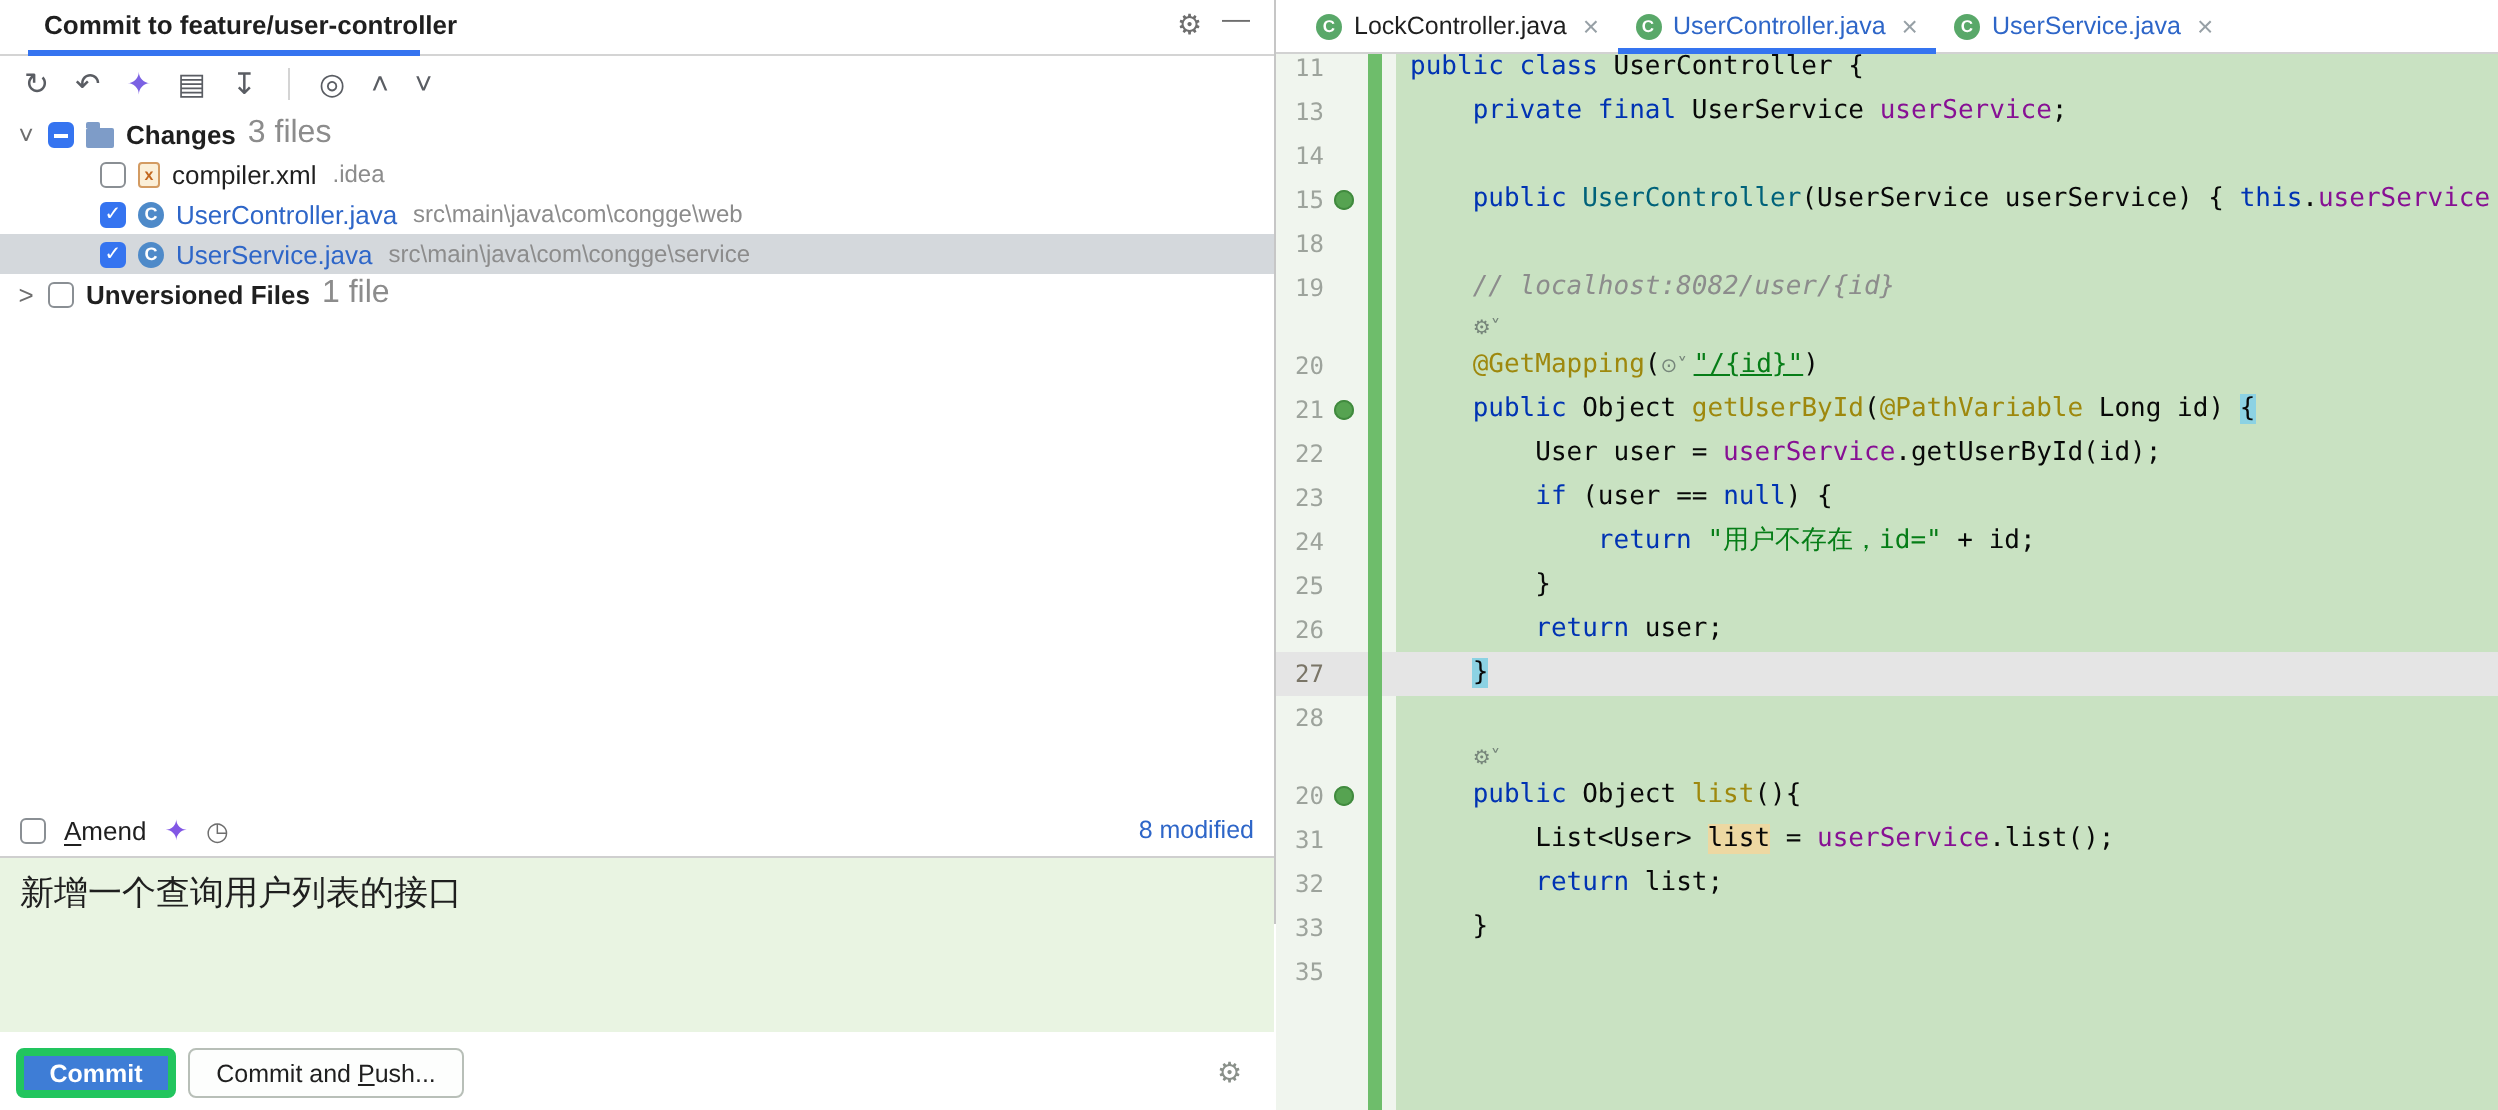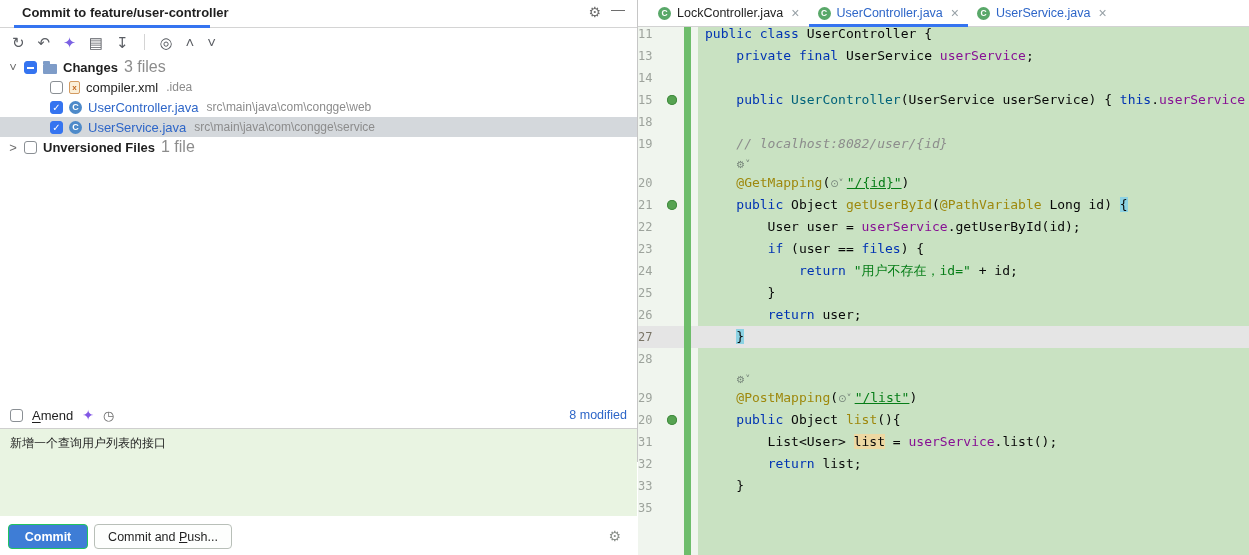--- a/index.html
+++ b/index.html
@@ -50,26 +50,26 @@
 
   .amend-row{position:absolute;top:403px;left:0;right:0;height:24px;display:flex;
              align-items:center;gap:9px;padding:0 10px;font-size:13px}
   .amend-label u{text-underline-offset:2px}
   .aicon{font-size:13px;color:#6E6E6E}
   .aicon.purple{color:#8257E5;font-size:14px}
   .modified-link{margin-left:auto;color:#2E66C8;font-size:12.5px}
 
   .msg-area{position:absolute;top:428px;left:0;right:0;height:88px;background:#E9F4E2;
             border-top:1px solid #CFCFCF;padding:6px 10px;box-sizing:border-box}
-  .msg-text{font-size:12px;color:#1F1F1F}
+  .msg-text{font-size:17px;color:#1F1F1F}
 
   .footer{position:absolute;top:516px;left:0;right:0;bottom:0;background:#EFF2EC}
   .btn{position:absolute;top:8px;height:25px;border-radius:4px;font-size:12.5px;
        font-family:"Liberation Sans",sans-serif;cursor:default}
-  .btn.primary{left:8px;width:80px;background:#3E7DD6;border:1px solid #22c55e;color:#fff;font-weight:600}
+  .btn.primary{left:8px;width:80px;background:#3E7DD6;border:4px solid #22c55e;color:#fff;font-weight:600}
   .btn.secondary{left:94px;width:138px;background:#FDFEFD;border:1px solid #B8BFB8;color:#1F1F1F}
   .ficon{position:absolute;right:16px;top:12px;color:#8A908A;font-size:14px}
 
   
   .editor{position:absolute;left:638px;top:0;right:0;height:555px;background:#fff}
   .tabbar{height:27px;display:flex;align-items:stretch;padding-left:11px;background:#fff;
           border-bottom:1px solid #D2D2D2;box-sizing:border-box}
   .tab{display:flex;align-items:center;gap:6px;padding:0 9px;position:relative;font-size:12.5px}
   .tab.active::after{content:"";position:absolute;left:0;right:0;bottom:-1px;height:3px;background:#3574F0}
   .tabicon{width:13px;height:13px;border-radius:50%;background:#59A869;color:#fff;font-size:8.5px;
@@ -79,21 +79,21 @@
   .tabclose{color:#97A0A6;font-size:14px;line-height:1;margin-left:2px}
 
   .ebody{position:absolute;top:27px;left:0;right:0;bottom:0;overflow:hidden}
   .gutter-bg{position:absolute;left:0;top:0;bottom:0;width:60px;background:#F0F5EE;z-index:0}
   .code-bg{position:absolute;left:60px;top:0;bottom:0;right:0;background:#C9E2C2;z-index:0}
   .stripebar{position:absolute;left:46px;width:7px;top:0;bottom:0;background:#6EBD6B;z-index:3}
   .rows{position:absolute;left:0;top:-4px;right:0;z-index:2}
   .crow{height:22px;line-height:22px;display:flex;white-space:pre}
   .crow.inlay{height:17px;line-height:17px}
   .crow.cur{background:#e5e5e5}
-  .ln{width:24px;flex:none;text-align:left;font-family:"DejaVu Sans Mono",monospace;
+  .ln{width:24px;flex:none;text-align:right;font-family:"DejaVu Sans Mono",monospace;
       font-size:12px;color:#9DA39C}
   .crow.cur .ln{color:#7A7567}
   .gi{width:20px;flex:none;display:flex;align-items:center;justify-content:center}
   .gdot{width:10px;height:10px;border-radius:50%;background:#56A351;box-shadow:inset 0 0 0 1px #418A3F}
   .gsp{width:16px;flex:none}
   .codetxt{padding-left:7px;flex:1;font-family:"DejaVu Sans Mono",monospace;font-size:13px}
 
   .t-kw{color:#0033B3}
   .t-def{color:#080808}
   .t-ann{color:#9E880D}
@@ -211,28 +211,27 @@
         <div class="crow"><span class="ln">11</span><span class="gi"></span><span class="gsp"></span><span class="codetxt"><span class="t-kw">public class </span><span class="t-def">UserController {</span></span></div>
         <div class="crow"><span class="ln">13</span><span class="gi"></span><span class="gsp"></span><span class="codetxt"><span class="t-def">    </span><span class="t-kw">private final </span><span class="t-def">UserService </span><span class="t-fld">userService</span><span class="t-def">;</span></span></div>
         <div class="crow"><span class="ln">14</span><span class="gi"></span><span class="gsp"></span><span class="codetxt"></span></div>
         <div class="crow"><span class="ln">15</span><span class="gi"><span class="gdot"></span></span><span class="gsp"></span><span class="codetxt"><span class="t-def">    </span><span class="t-kw">public </span><span class="t-ctor">UserController</span><span class="t-def">(UserService userService) { </span><span class="t-kw">this</span><span class="t-def">.</span><span class="t-fld">userService</span><span class="t-def"> = userService; }</span></span></div>
         <div class="crow"><span class="ln">18</span><span class="gi"></span><span class="gsp"></span><span class="codetxt"></span></div>
         <div class="crow"><span class="ln">19</span><span class="gi"></span><span class="gsp"></span><span class="codetxt"><span class="t-def">    </span><span class="t-com">// localhost:8082/user/{id}</span></span></div>
         <div class="crow inlay"><span class="ln"></span><span class="gi"></span><span class="gsp"></span><span class="codetxt"><span class="t-def">    </span><span class="t-inl">⚙˅</span></span></div>
         <div class="crow"><span class="ln">20</span><span class="gi"></span><span class="gsp"></span><span class="codetxt"><span class="t-def">    </span><span class="t-ann">@GetMapping</span><span class="t-def">(</span><span class="t-inl">⊙˅ </span><span class="t-stru">"/{id}"</span><span class="t-def">)</span></span></div>
         <div class="crow"><span class="ln">21</span><span class="gi"><span class="gdot"></span></span><span class="gsp"></span><span class="codetxt"><span class="t-def">    </span><span class="t-kw">public </span><span class="t-def">Object </span><span class="t-mth">getUserById</span><span class="t-def">(</span><span class="t-ann">@PathVariable</span><span class="t-def"> Long id) </span><span class="t-brc">{</span></span></div>
         <div class="crow"><span class="ln">22</span><span class="gi"></span><span class="gsp"></span><span class="codetxt"><span class="t-def">        User user = </span><span class="t-fld">userService</span><span class="t-def">.getUserById(id);</span></span></div>
-        <div class="crow"><span class="ln">23</span><span class="gi"></span><span class="gsp"></span><span class="codetxt"><span class="t-def">        </span><span class="t-kw">if </span><span class="t-def">(user == </span><span class="t-kw">files</span><span class="t-def">) {</span></span></div>
+        <div class="crow"><span class="ln">23</span><span class="gi"></span><span class="gsp"></span><span class="codetxt"><span class="t-def">        </span><span class="t-kw">if </span><span class="t-def">(user == </span><span class="t-kw">null</span><span class="t-def">) {</span></span></div>
         <div class="crow"><span class="ln">24</span><span class="gi"></span><span class="gsp"></span><span class="codetxt"><span class="t-def">            </span><span class="t-kw">return </span><span class="t-str">"用户不存在，id="</span><span class="t-def"> + id;</span></span></div>
         <div class="crow"><span class="ln">25</span><span class="gi"></span><span class="gsp"></span><span class="codetxt"><span class="t-def">        }</span></span></div>
         <div class="crow"><span class="ln">26</span><span class="gi"></span><span class="gsp"></span><span class="codetxt"><span class="t-def">        </span><span class="t-kw">return </span><span class="t-def">user;</span></span></div>
         <div class="crow cur"><span class="ln">27</span><span class="gi"></span><span class="gsp"></span><span class="codetxt"><span class="t-def">    </span><span class="t-brc">}</span></span></div>
         <div class="crow"><span class="ln">28</span><span class="gi"></span><span class="gsp"></span><span class="codetxt"></span></div>
         <div class="crow inlay"><span class="ln"></span><span class="gi"></span><span class="gsp"></span><span class="codetxt"><span class="t-def">    </span><span class="t-inl">⚙˅</span></span></div>
-        <div class="crow"><span class="ln">29</span><span class="gi"></span><span class="gsp"></span><span class="codetxt"><span class="t-def">    </span><span class="t-ann">@PostMapping</span><span class="t-def">(</span><span class="t-inl">⊙˅ </span><span class="t-stru">"/list"</span><span class="t-def">)</span></span></div>
         <div class="crow"><span class="ln">20</span><span class="gi"><span class="gdot"></span></span><span class="gsp"></span><span class="codetxt"><span class="t-def">    </span><span class="t-kw">public </span><span class="t-def">Object </span><span class="t-mth">list</span><span class="t-def">(){</span></span></div>
         <div class="crow"><span class="ln">31</span><span class="gi"></span><span class="gsp"></span><span class="codetxt"><span class="t-def">        List&lt;User&gt; </span><span class="t-hlid">list</span><span class="t-def"> = </span><span class="t-fld">userService</span><span class="t-def">.list();</span></span></div>
         <div class="crow"><span class="ln">32</span><span class="gi"></span><span class="gsp"></span><span class="codetxt"><span class="t-def">        </span><span class="t-kw">return </span><span class="t-def">list;</span></span></div>
         <div class="crow"><span class="ln">33</span><span class="gi"></span><span class="gsp"></span><span class="codetxt"><span class="t-def">    }</span></span></div>
         <div class="crow"><span class="ln">35</span><span class="gi"></span><span class="gsp"></span><span class="codetxt"></span></div>
       </div>
   </div>
 </div>
 
 </body></html>

